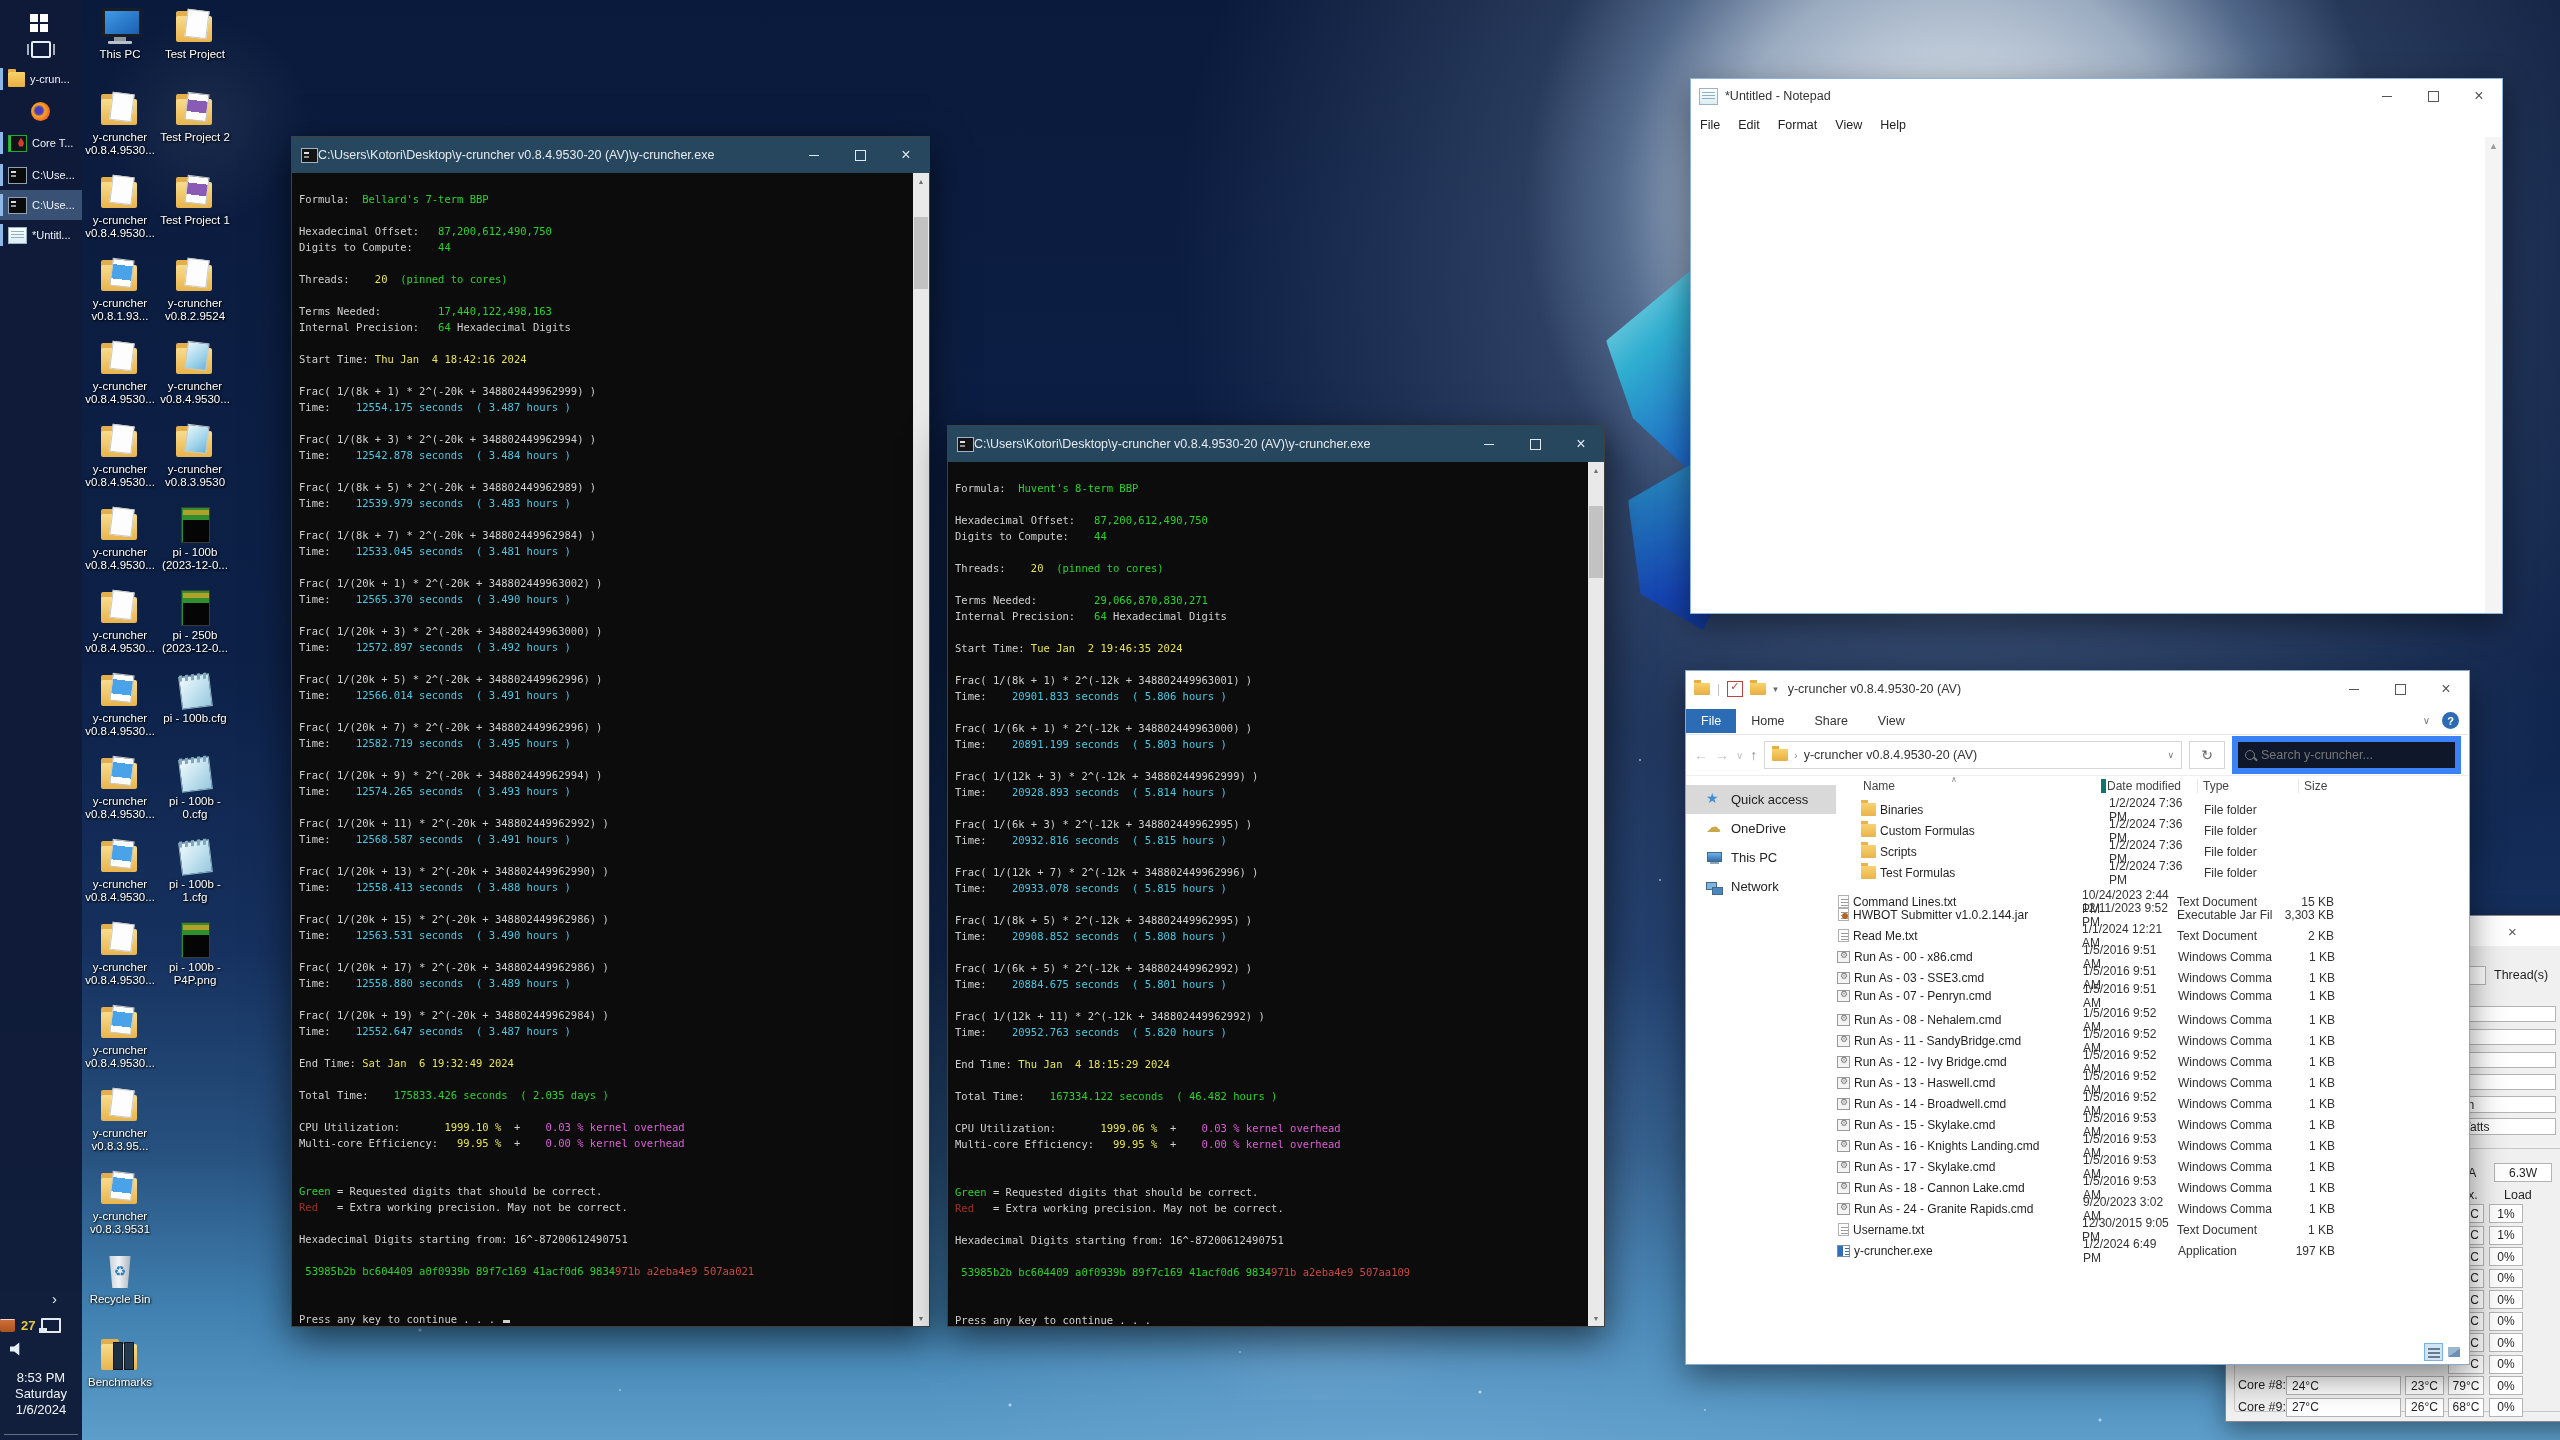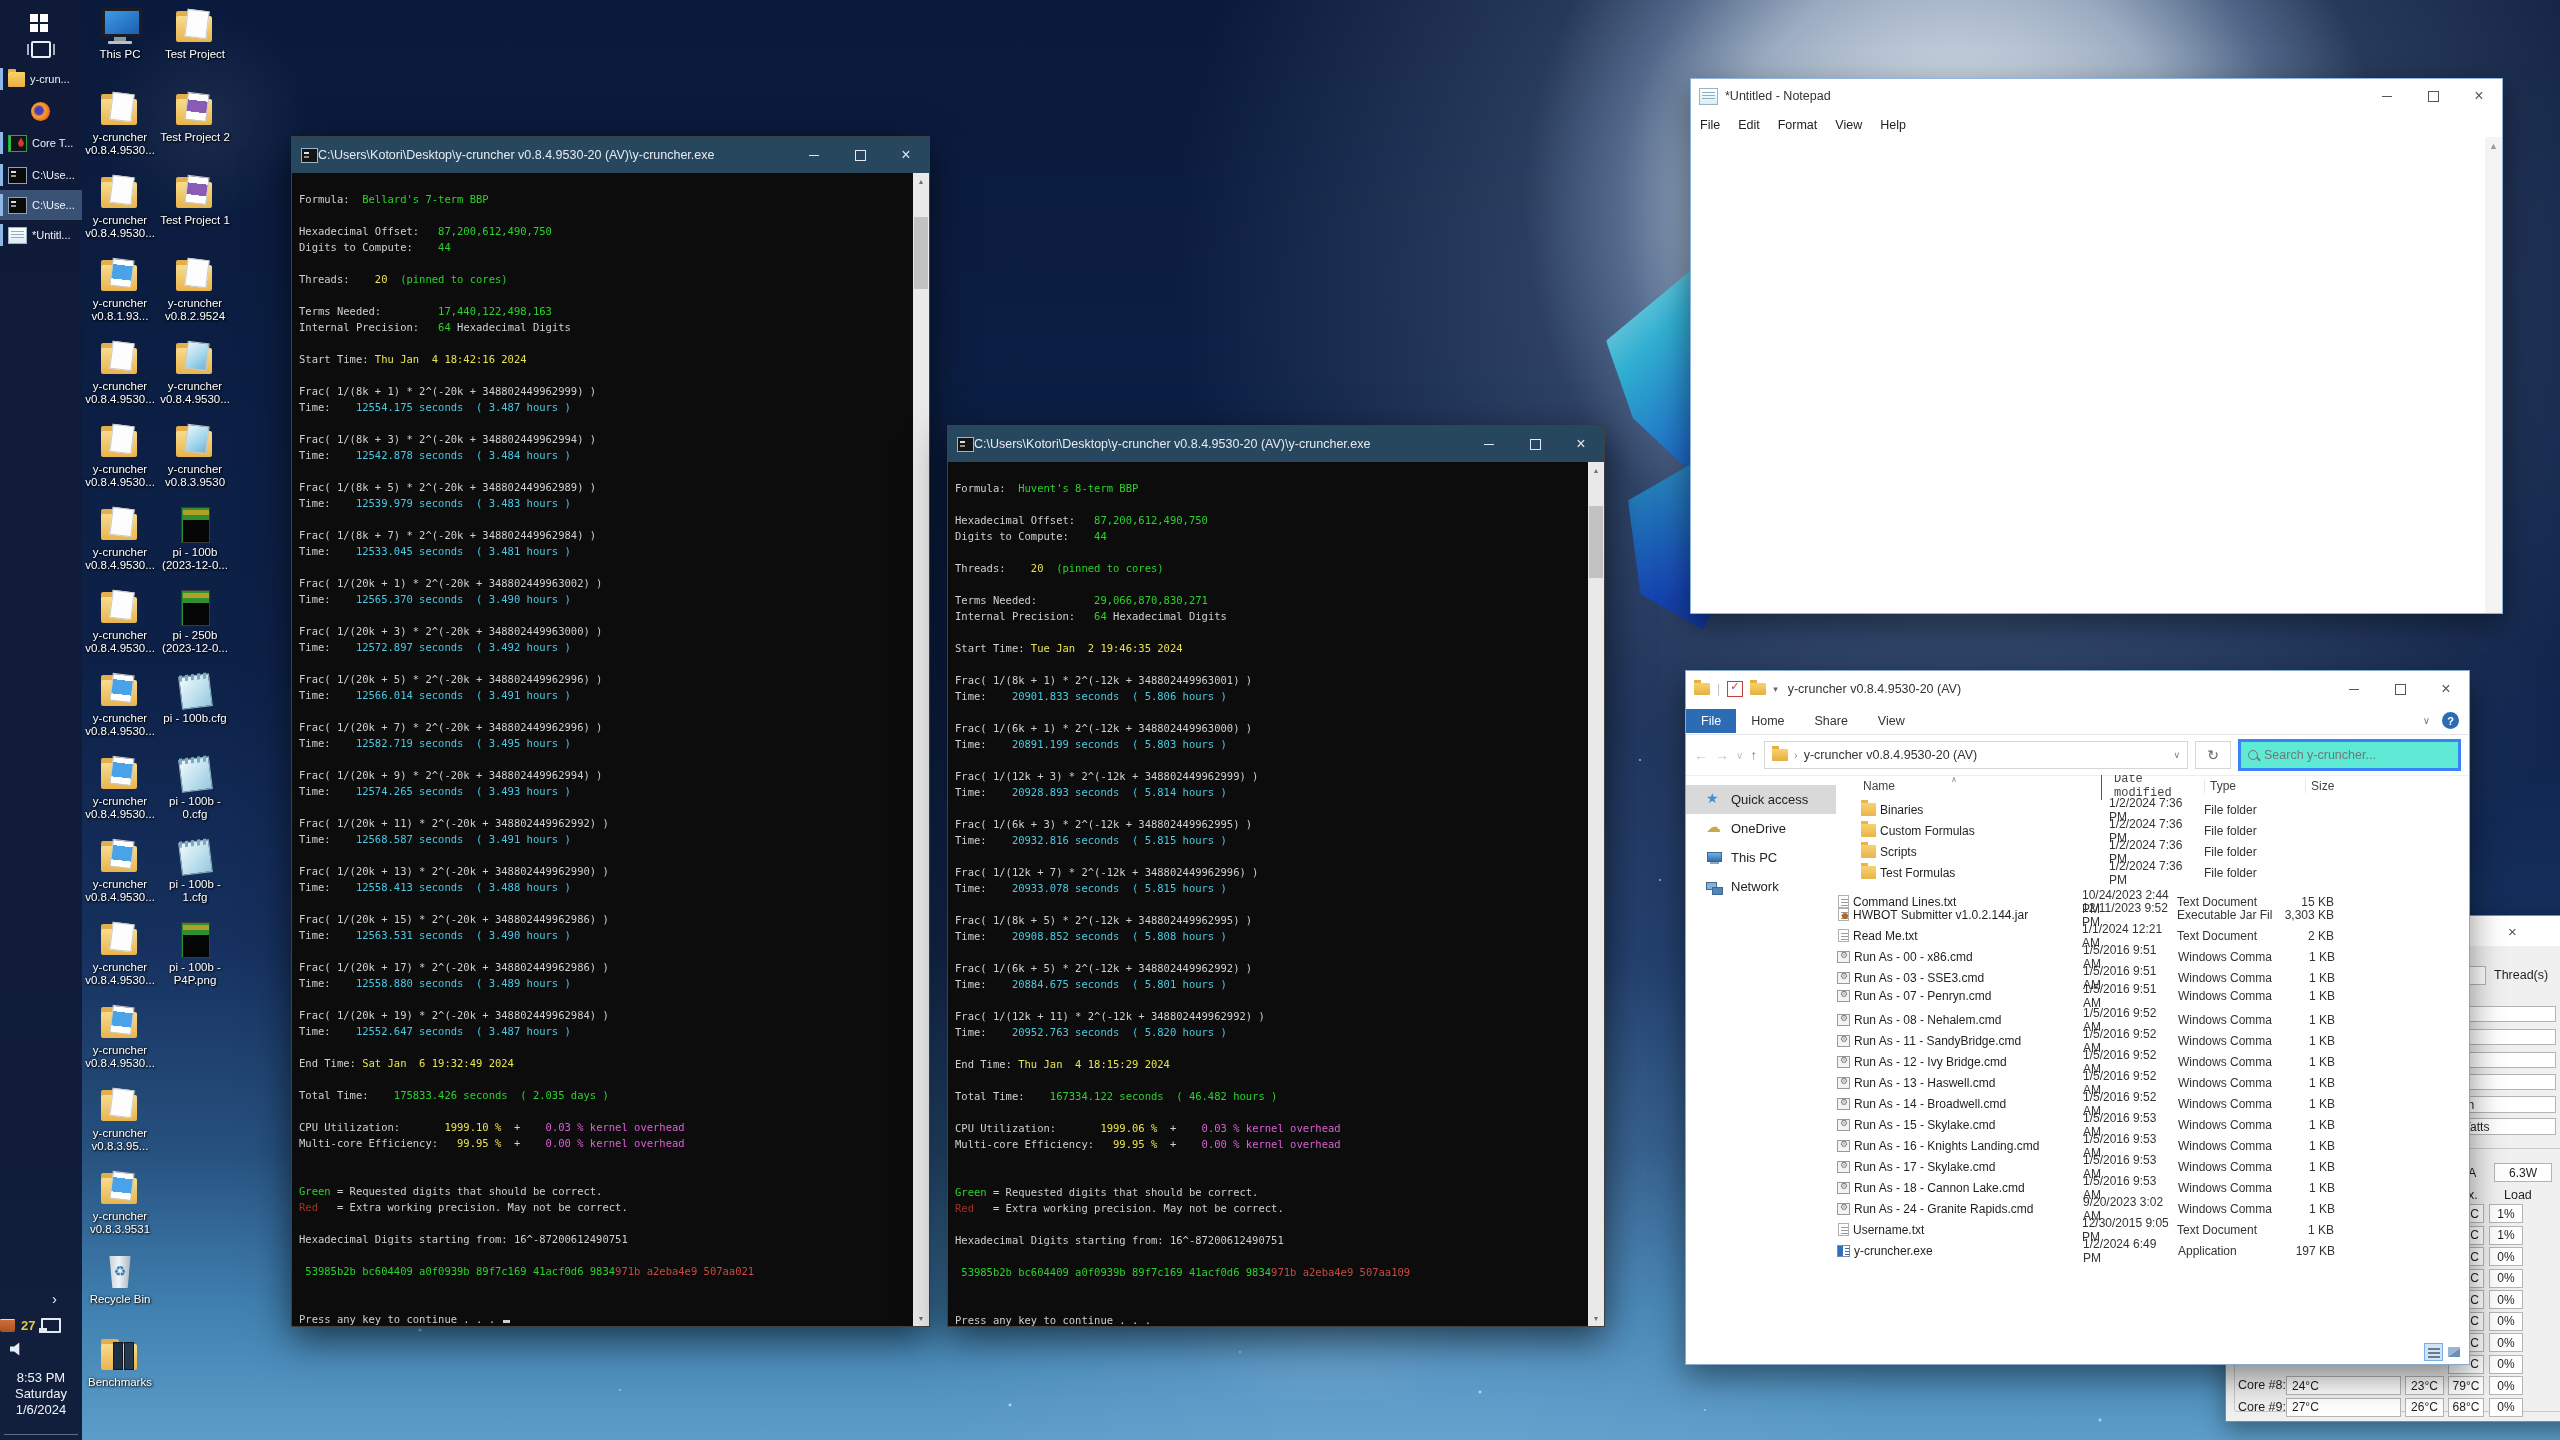--- a/index.html
+++ b/index.html
@@ -160,39 +160,39 @@
       display:flex;align-items:center;justify-content:center;margin-right:10px;cursor:pointer;}
   .eaddr{height:40px;display:flex;align-items:center;gap:7px;padding:0 8px;border-bottom:1px solid #eee;}
   .aarr{color:#8a8a8a;font-size:14px;cursor:pointer;}
   .aarr.dim{color:#c0c0c0;}
   .abox{flex:1;height:26px;border:1px solid #d6d6d6;display:flex;align-items:center;gap:6px;padding:0 7px;font-size:12.5px;color:#333;background:#fff;}
   .abox .qfold{flex:none;}
   .achev{color:#888;font-size:10px;}
   .apath{flex:1;white-space:nowrap;overflow:hidden;}
   .adrop{color:#777;font-size:9px;}
   .rbox{width:34px;height:26px;border:1px solid #d6d6d6;display:flex;align-items:center;justify-content:center;color:#666;font-size:14px;background:#fff;cursor:pointer;}
-  .sbox{width:203px;height:26px;border:3px solid #3b82f6;display:flex;align-items:center;gap:6px;padding:0 7px;background:#5eead4;cursor:text;}
+  .sbox{width:203px;height:26px;border:6px solid #3b82f6;display:flex;align-items:center;gap:6px;padding:0 7px;background:#0f172a;cursor:text;}
   .mag{width:8px;height:8px;border:1.5px solid #777;border-radius:50%;position:relative;flex:none;}
   .mag::after{content:"";position:absolute;left:7px;top:7px;width:5px;height:1.5px;background:#777;transform:rotate(45deg);}
   .stext{font-size:12.5px;color:#767676;white-space:nowrap;overflow:hidden;}
   .emain{position:absolute;left:0;right:0;top:104px;bottom:24px;display:flex;}
   .enav{width:150px;padding-top:10px;box-sizing:border-box;}
   .enav-item{height:29px;display:flex;align-items:center;gap:9px;padding-left:20px;font-size:13px;color:#222;cursor:pointer;}
   .enav-item.selected{background:#d9d9d9;}
   .nvi{width:16px;height:14px;position:relative;flex:none;}
   .nv-star::before{content:"★";position:absolute;left:0;top:-3px;color:#3f8fd4;font-size:14px;}
   .nv-cloud::before{content:"☁";position:absolute;left:0;top:-4px;color:#c9a84a;font-size:15px;}
   .nv-pc::before{content:"";position:absolute;left:1px;top:1px;width:13px;height:8px;background:linear-gradient(#6fb2e8,#2f6fae);border:1px solid #44688c;}
   .nv-pc::after{content:"";position:absolute;left:4px;top:11px;width:9px;height:2px;background:#8fa4b5;}
   .nv-net::before{content:"";position:absolute;left:0;top:2px;width:9px;height:6px;border:1px solid #44688c;background:#7db4e0;}
   .nv-net::after{content:"";position:absolute;left:6px;top:7px;width:9px;height:6px;border:1px solid #44688c;background:#4a86c0;}
   .elist{flex:1;position:relative;font-size:12px;color:#1f1f1f;overflow:hidden;}
   .ehead{position:absolute;top:0;left:0;right:0;height:22px;display:flex;align-items:center;color:#444;}
   .ehead .hname{margin-left:27px;width:238px;}
-  .ehead .hdate{width:90px;border-left:1px solid #0f766e;padding-left:12px;font-family:Liberation Mono, monospace;}
+  .ehead .hdate{width:90px;border-left:5px solid #0f766e;padding-left:1px;}
   .ehead .htype{width:95px;border-left:1px solid #e8e8e8;padding-left:5px;}
   .ehead .hsize{width:70px;border-left:1px solid #e8e8e8;padding-left:5px;}
   .sortchev{position:absolute;left:115px;top:0px;color:#888;font-size:8px;}
   .erow{position:absolute;left:0;right:0;height:21px;display:flex;align-items:center;cursor:default;}
   .fic{margin-left:25px;width:15px;height:13px;flex:none;position:relative;}
   .fi-folder{background:linear-gradient(#f7d26f,#e9b44c);border-radius:1px;}
   .fi-folder::before{content:"";position:absolute;left:0;top:-3px;width:7px;height:3px;background:#e9b44c;}
   .fi-txt,.fi-jar{width:11px;height:13px;margin-left:2px;background:#fff;border:1px solid #b0b0b0;box-sizing:border-box;}
   .fi-txt::before,.fi-jar::before{content:"";position:absolute;left:2px;top:3px;width:7px;height:7px;
       background:repeating-linear-gradient(#9a9a9a 0 1px,transparent 1px 3px);}

